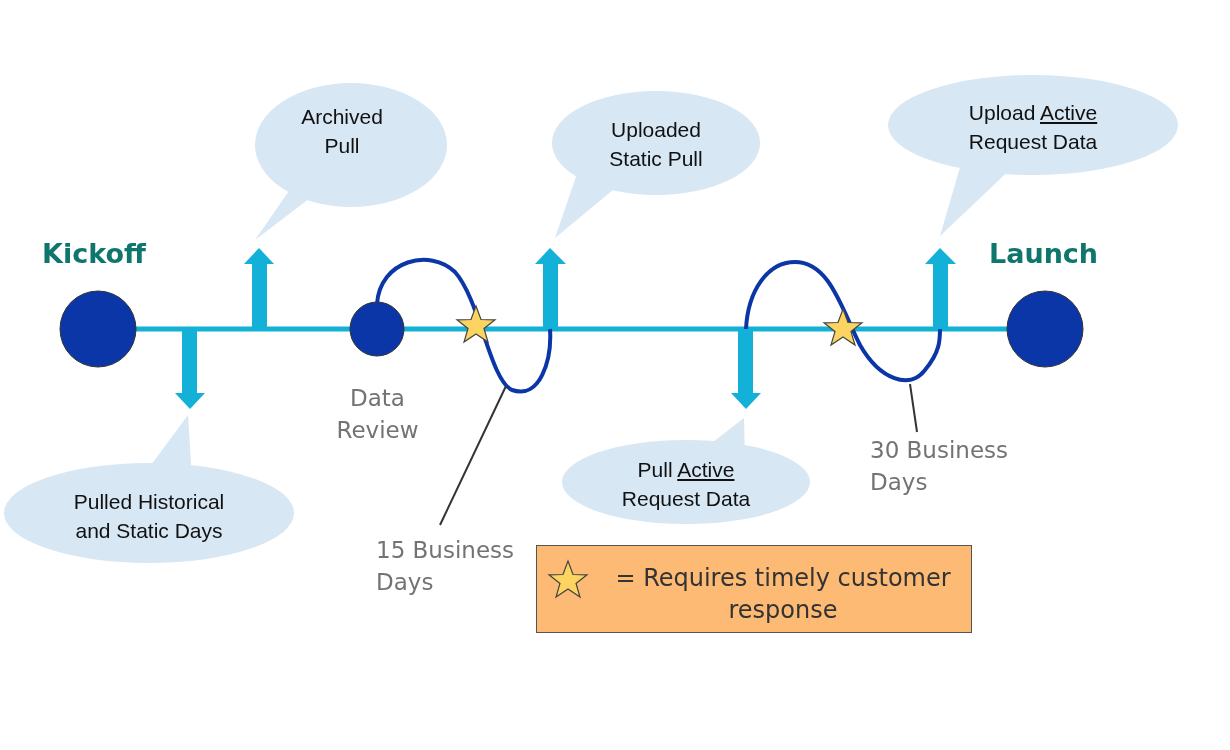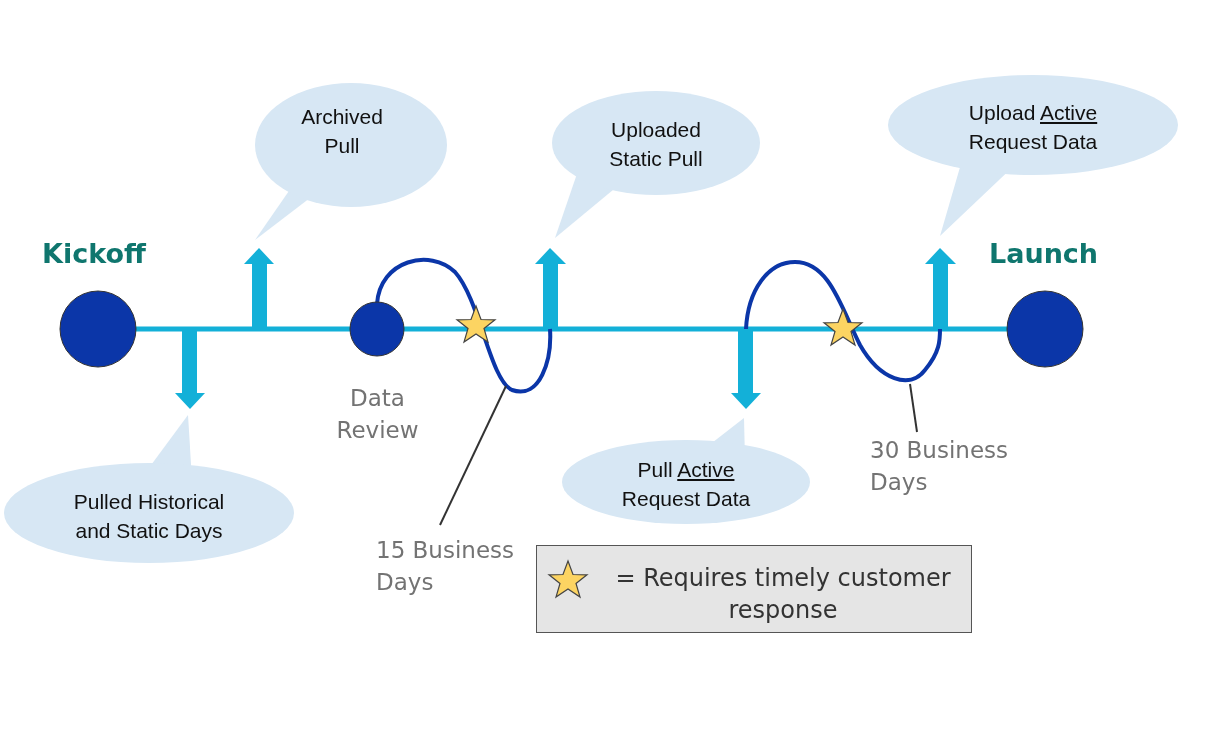--- a/index.html
+++ b/index.html
@@ -3,21 +3,21 @@
 <meta charset="utf-8">
 <style>
   html, body { margin:0; padding:0; background:#ffffff; }
   body { width:1230px; height:750px; position:relative; overflow:hidden; font-family:"DejaVu Sans", sans-serif; }
   svg.diagram { position:absolute; left:0; top:0; }
   .lbl { position:absolute; color:#737373; font-family:"DejaVu Sans", sans-serif; }
   .milestone { font-weight:bold; font-size:27px; color:#0f766e; }
   .sub { font-size:23px; line-height:32px; }
   .bubble-text { position:absolute; text-align:center; color:#111; font-family:"Liberation Sans", sans-serif; font-size:21px; line-height:29px; }
   .bubble-text u { text-decoration:underline; }
-  .legend { position:absolute; left:536px; top:545px; width:436px; height:88px; border:1.5px solid #555; box-sizing:border-box; background:#e5e5e5; }
+  .legend { position:absolute; left:536px; top:545px; width:436px; height:88px; border:1.5px solid #555; box-sizing:border-box; background:#fdba74; }
   .legend-text { position:absolute; left:66px; top:16px; width:360px; font-size:24px; line-height:32px; color:#333; text-align:center; }
 </style>
 </head>
 <body>
 
 <svg class="diagram" width="1230" height="750" viewBox="0 0 1230 750">
 
   <g>
     <polygon points="300,175 340,175 255,240" fill="#d7e7f4"></polygon>
     <ellipse cx="351" cy="145" rx="96" ry="62" fill="#d7e7f4"></ellipse>

